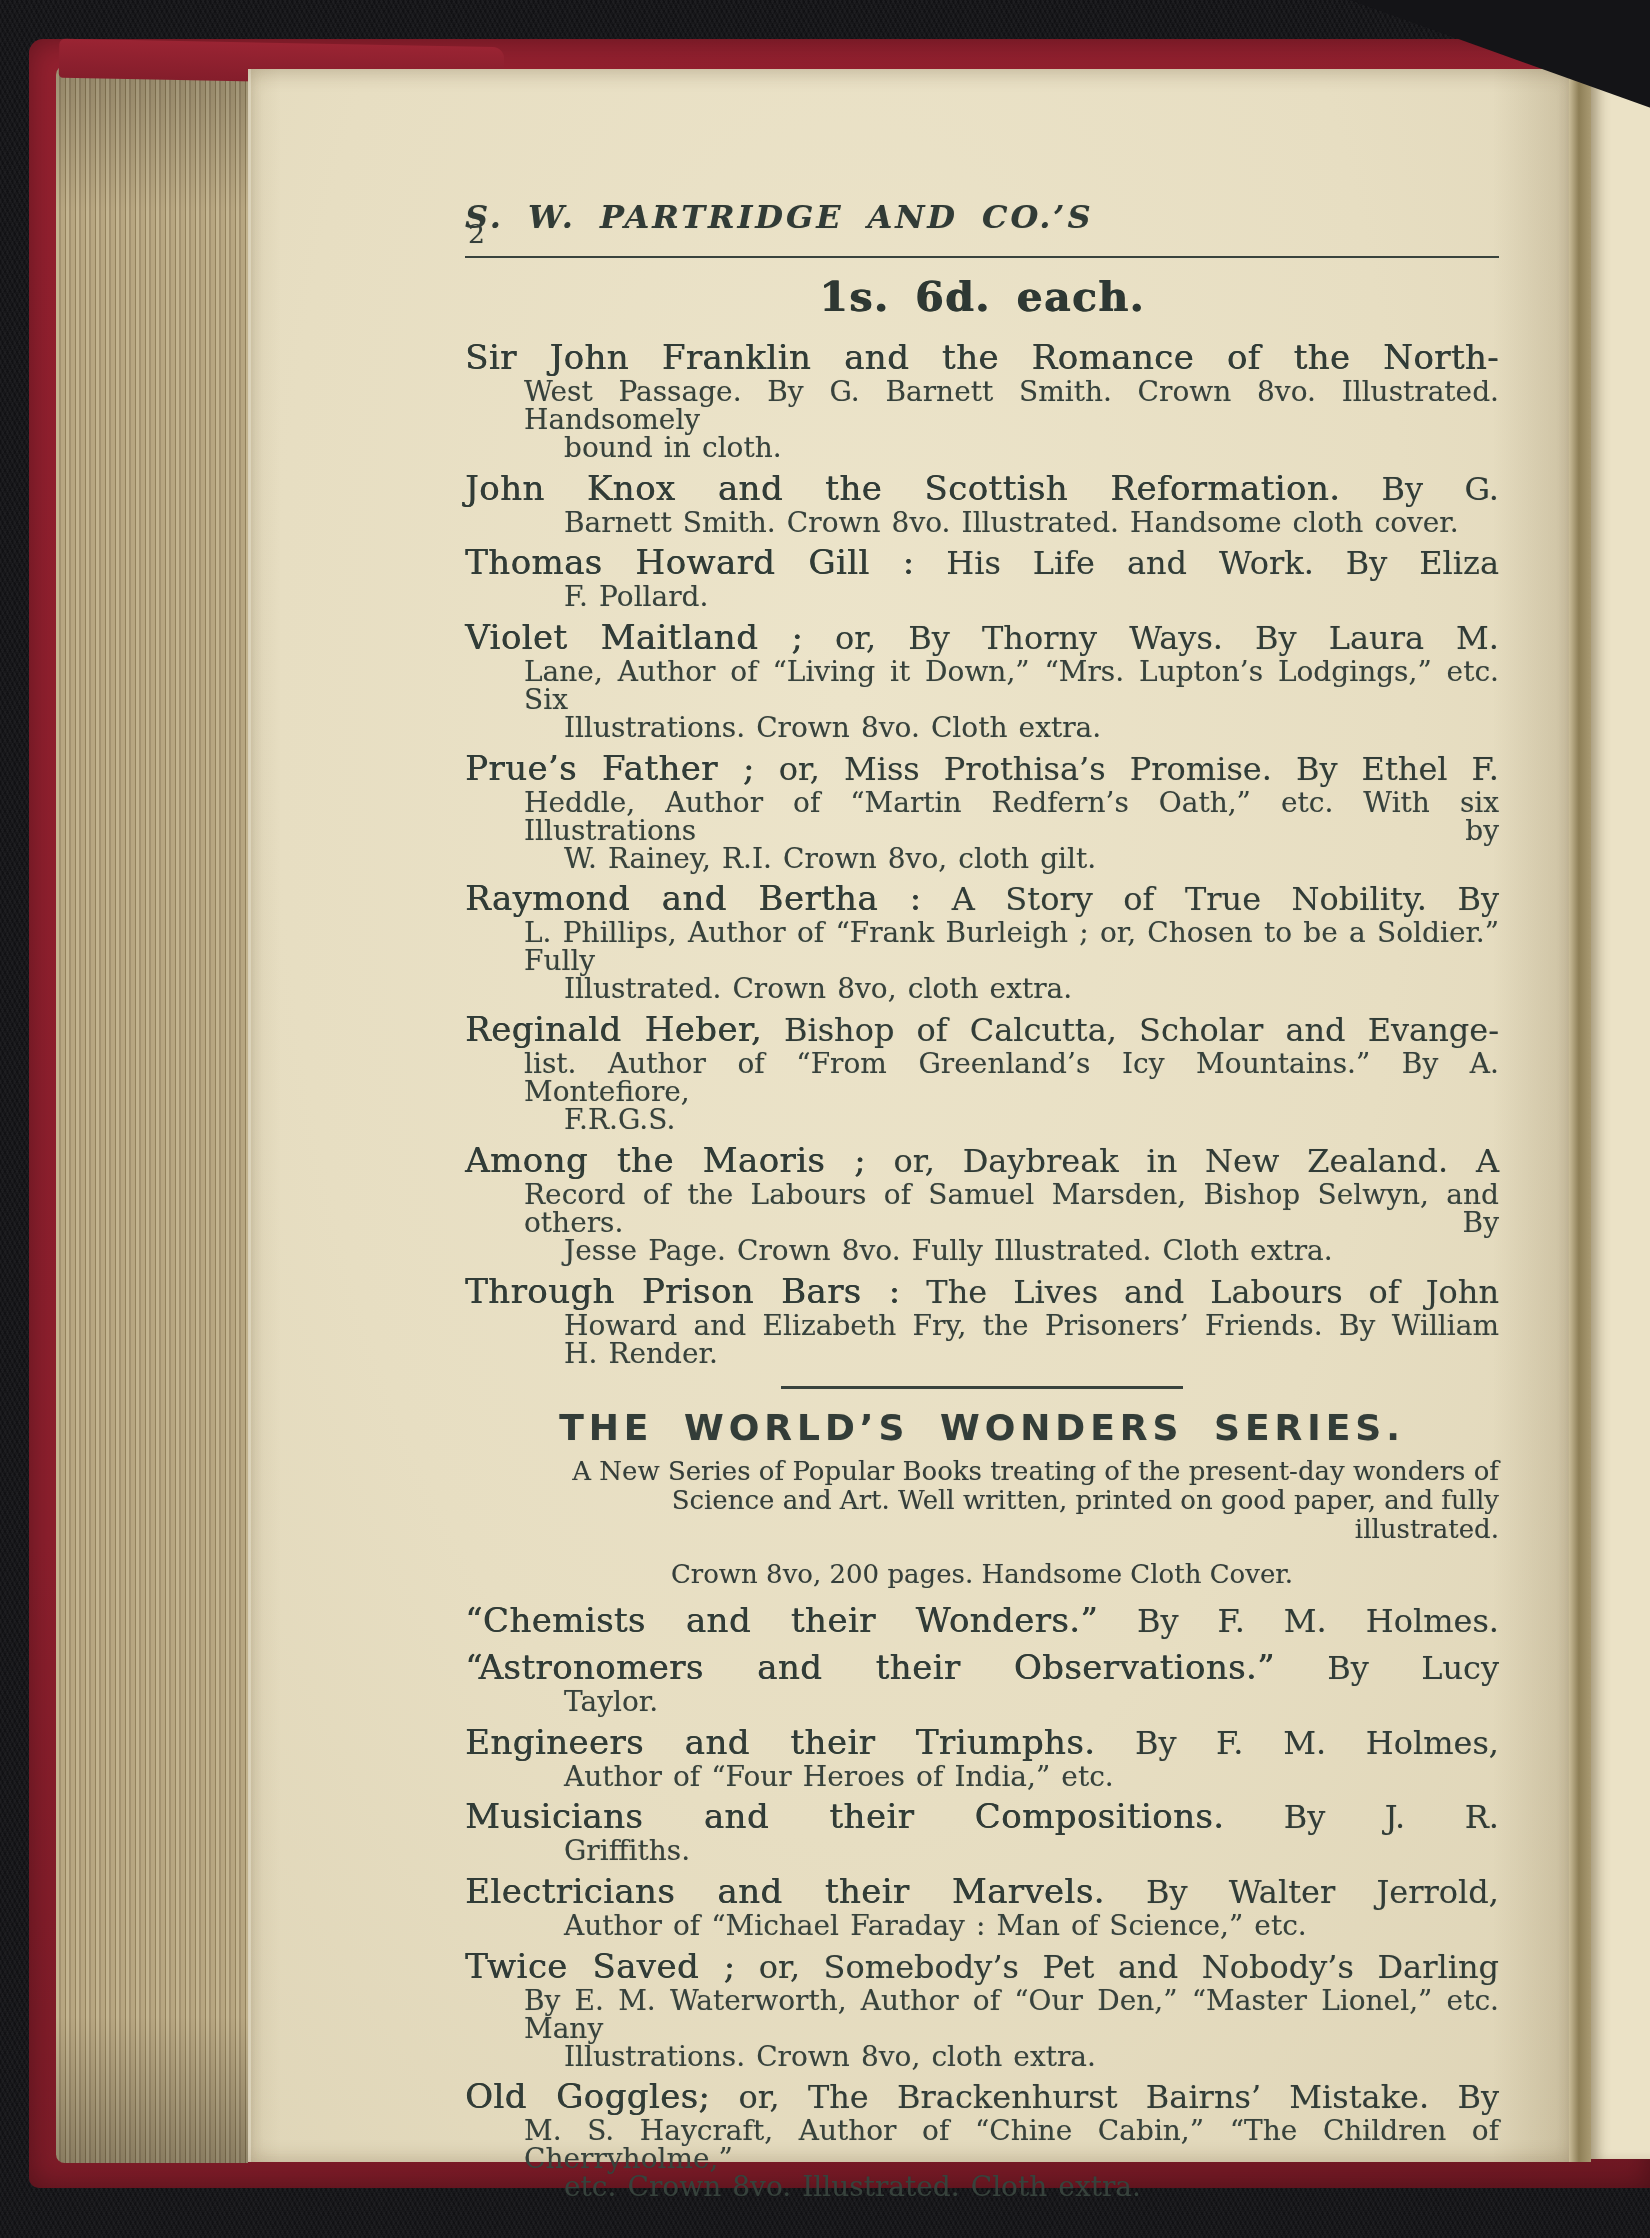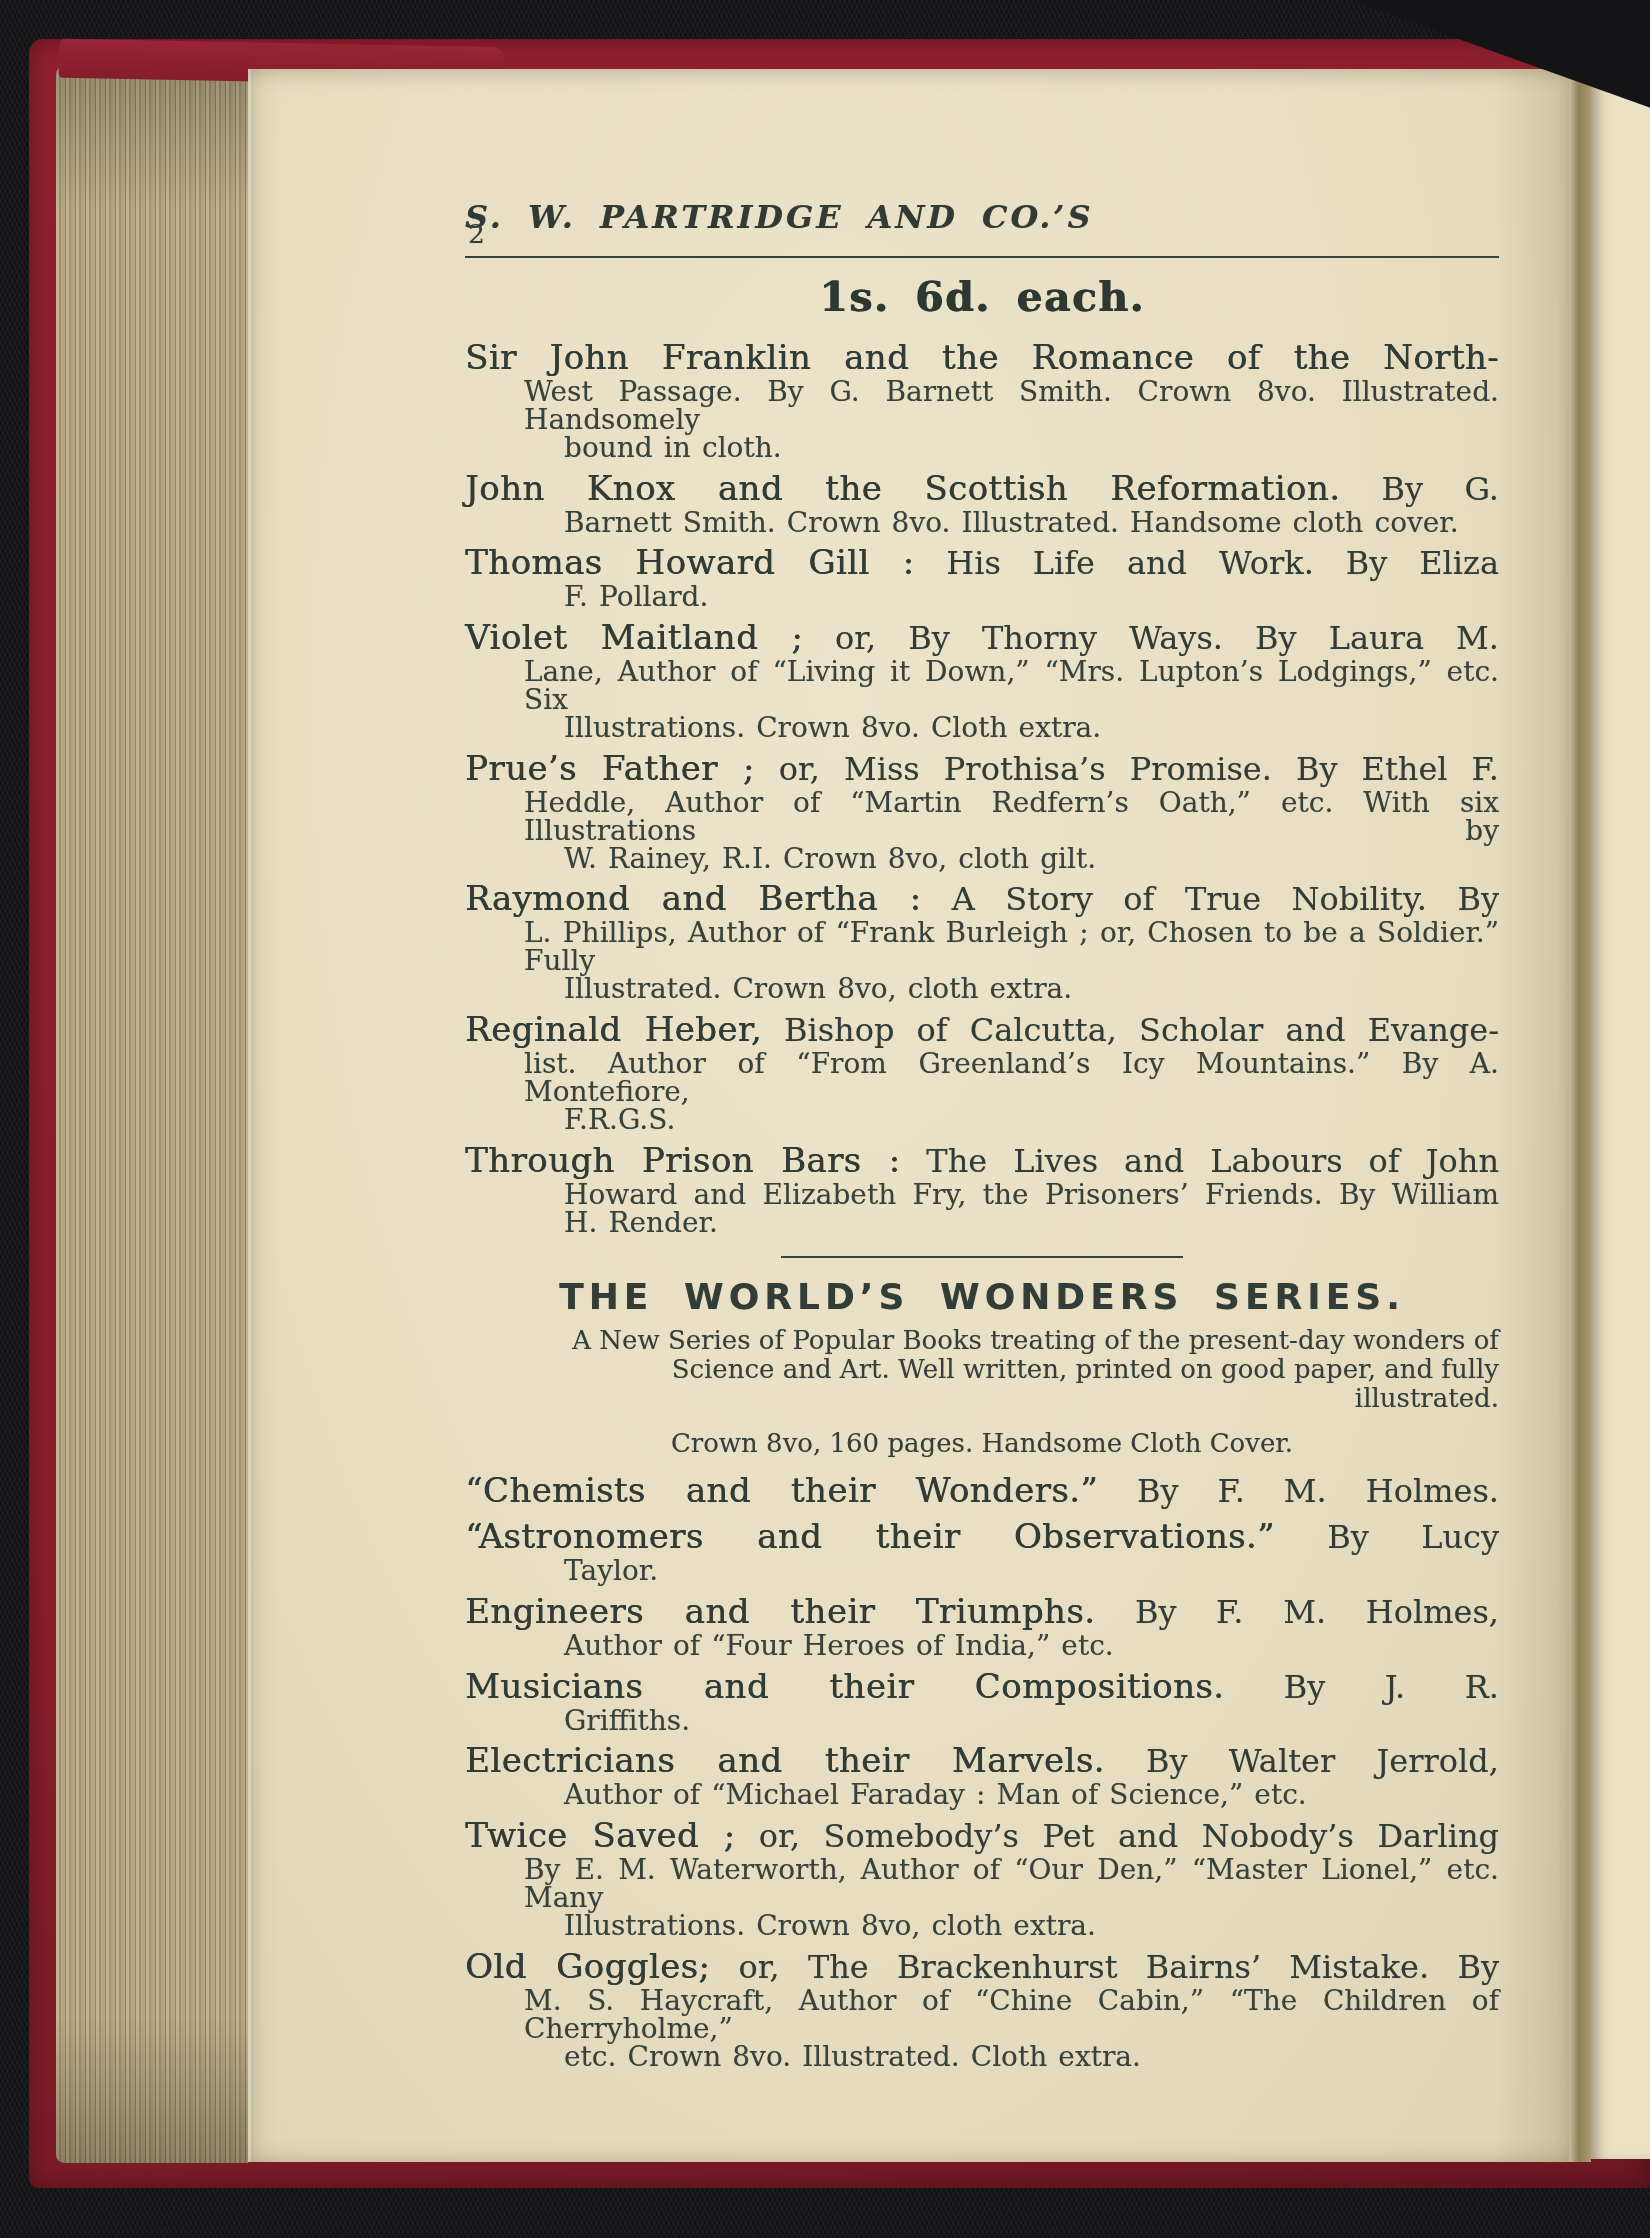--- a/index.html
+++ b/index.html
@@ -149,35 +149,42 @@
     </div>
 
     <div class="entry">
       <p class="tline"><span class="btitle">Reginald Heber,</span> <span class="rom">Bishop of Calcutta, Scholar and Evange-</span></p>
       <div class="details">
         <div class="dline">list.  Author of “From Greenland’s Icy Mountains.”  By A. Montefiore,</div>
         <div class="dline">F.R.G.S.</div>
       </div>
     </div>
 
+    <div class="entry">
+      <p class="tline"><span class="btitle">Among the Maoris ;</span> <span class="rom">or, Daybreak in New Zealand.  A</span></p>
+      <div class="details">
+        <div class="dline">Record of the Labours of Samuel Marsden, Bishop Selwyn, and others.  By</div>
+        <div class="dline">Jesse Page.  Crown 8vo.  Fully Illustrated.  Cloth extra.</div>
+      </div>
+    </div>
 
     <div class="entry">
       <p class="tline"><span class="btitle">Through Prison Bars :</span> <span class="rom">The Lives and Labours of John</span></p>
       <div class="details">
         <div class="dline">Howard and Elizabeth Fry, the Prisoners’ Friends.  By William H. Render.</div>
       </div>
     </div>
 
     <div class="divider"></div>
 
     <div class="series-head">THE WORLD’S WONDERS SERIES.</div>
     <div class="iline">A New Series of Popular Books treating of the present-day wonders of</div>
     <div class="iline">Science and Art.   Well written, printed on good paper, and fully</div>
     <div class="iline">illustrated.</div>
-    <div class="format-line">Crown 8vo, 160 pages.   Handsome Cloth Cover.</div>
+    <div class="format-line">Crown 8vo, 200 pages.   Handsome Cloth Cover.</div>
 
     <div class="entry">
       <p class="tline"><span class="btitle">“Chemists and their Wonders.”</span> <span class="rom">By F. M. Holmes.</span></p>
     </div>
 
     <div class="entry">
       <p class="tline"><span class="btitle">“Astronomers and their Observations.”</span> <span class="rom">By Lucy</span></p>
       <div class="details">
         <div class="dline">Taylor.</div>
       </div>

